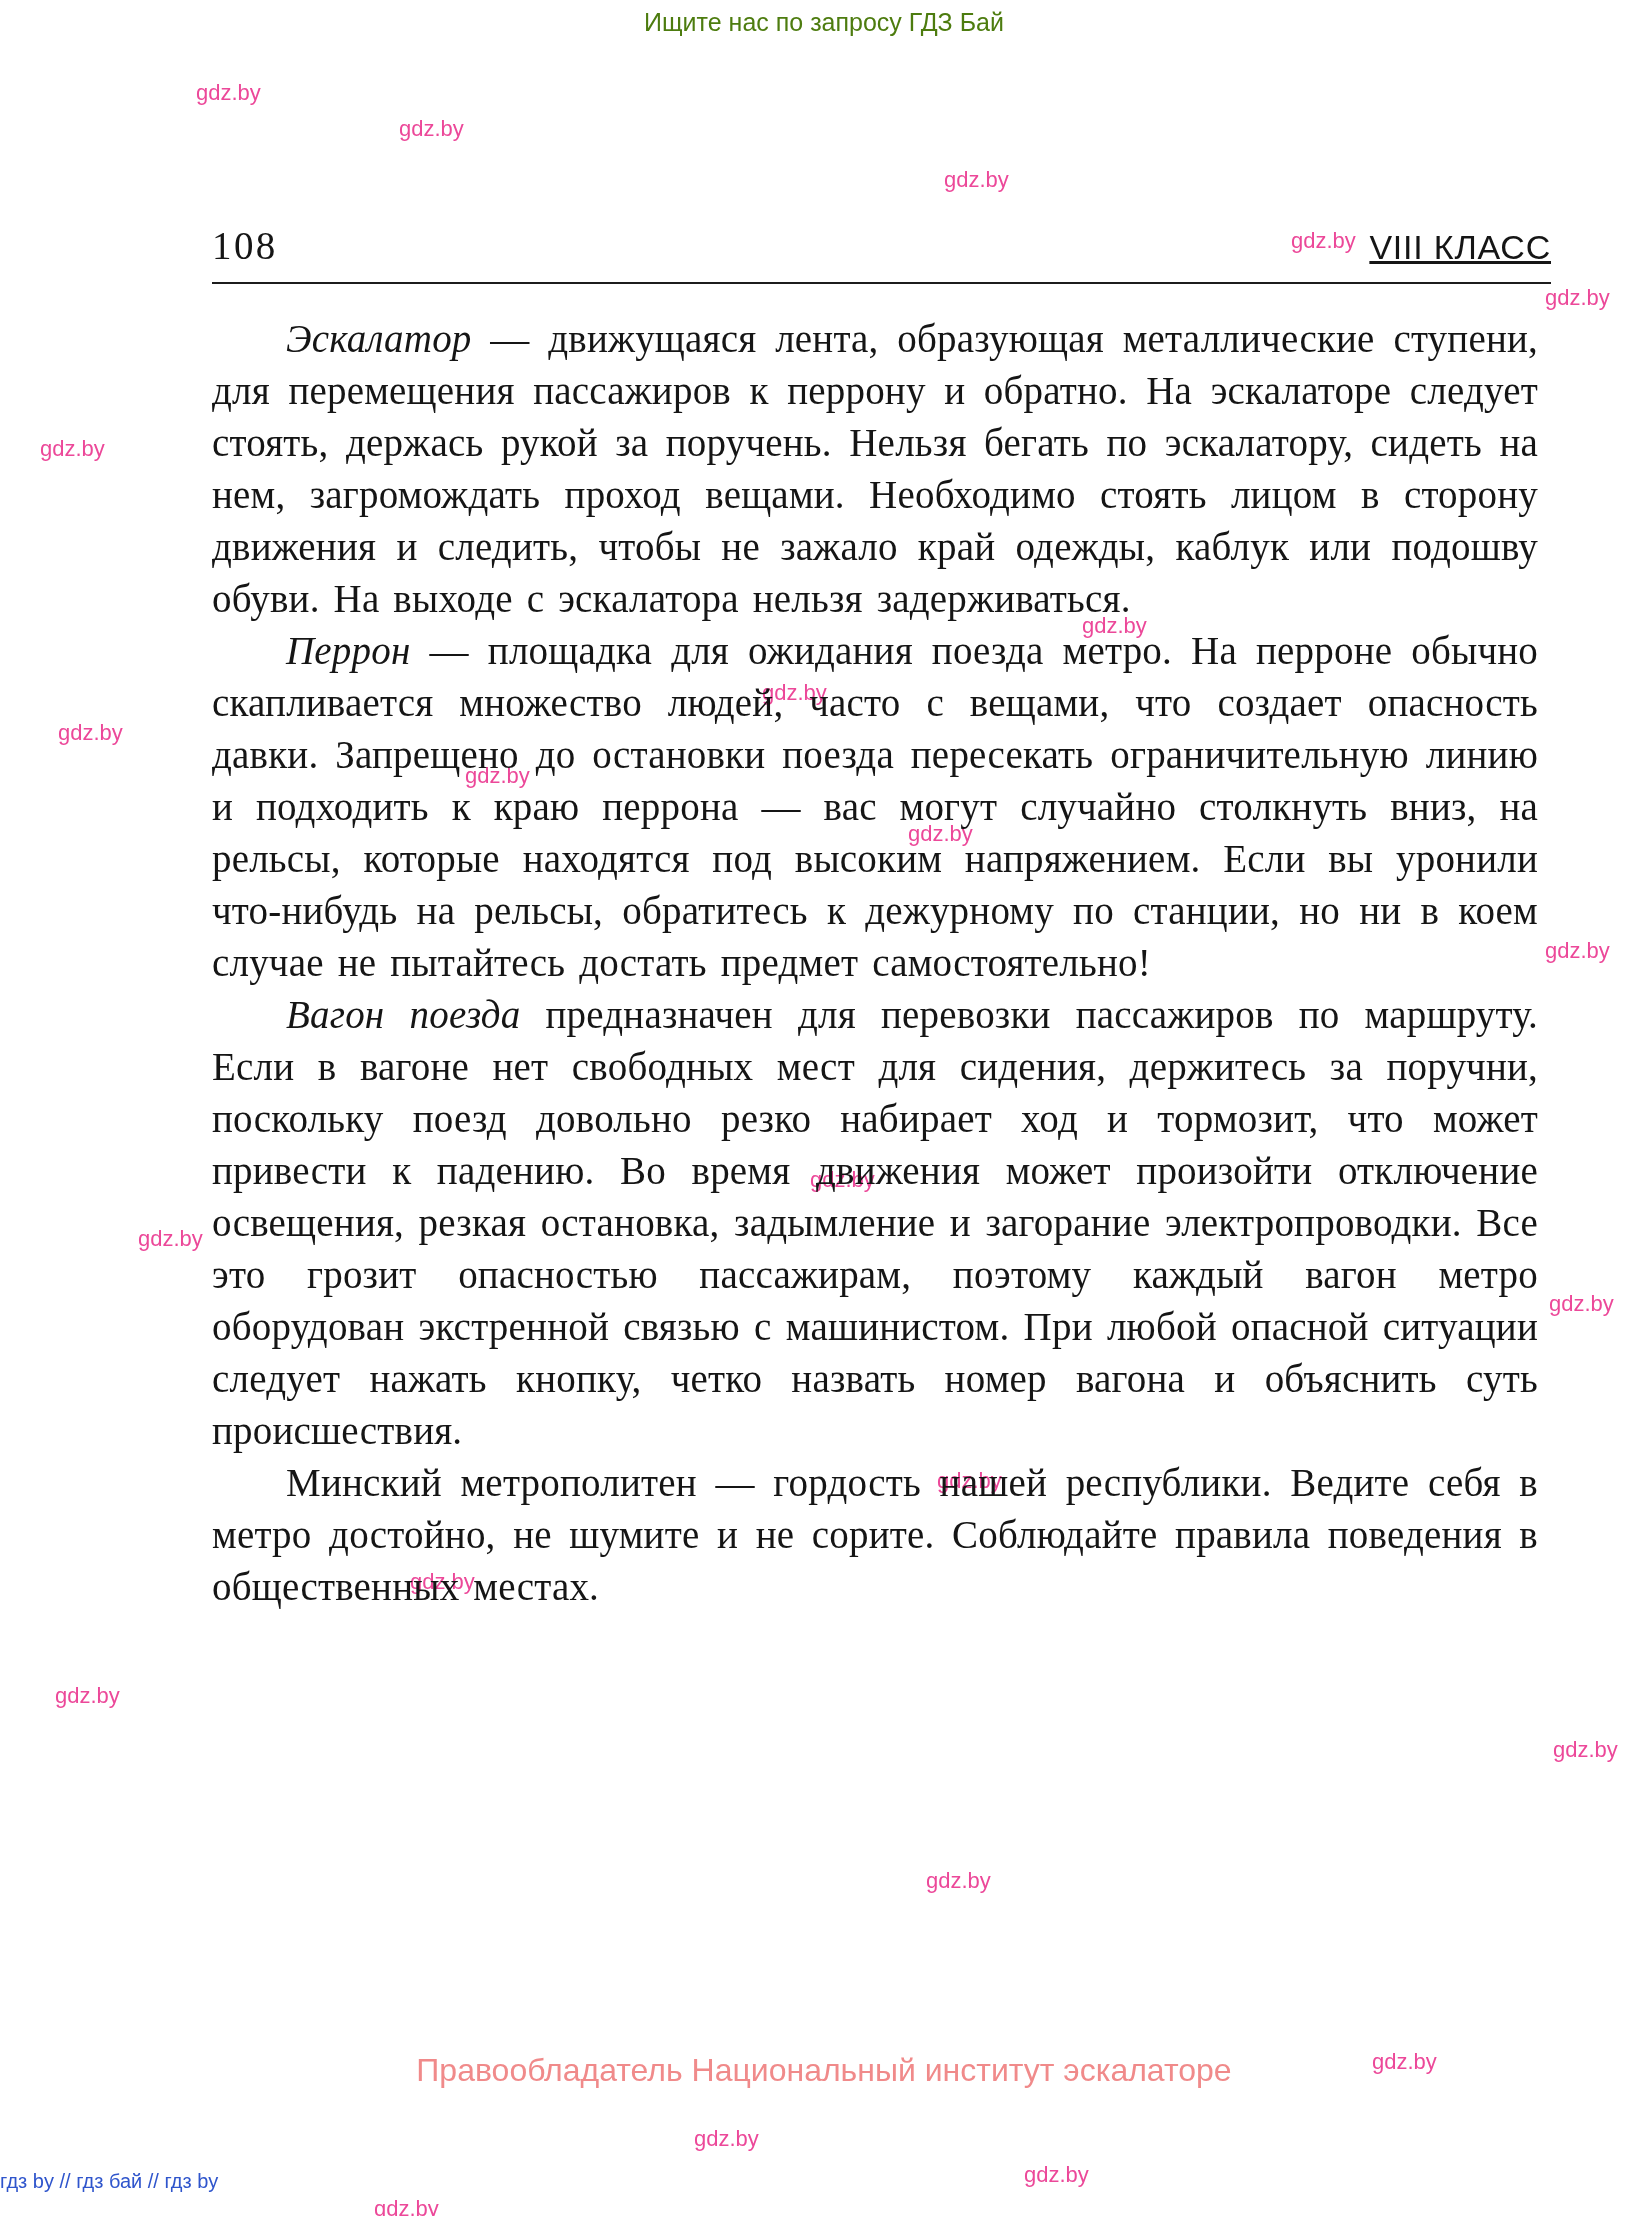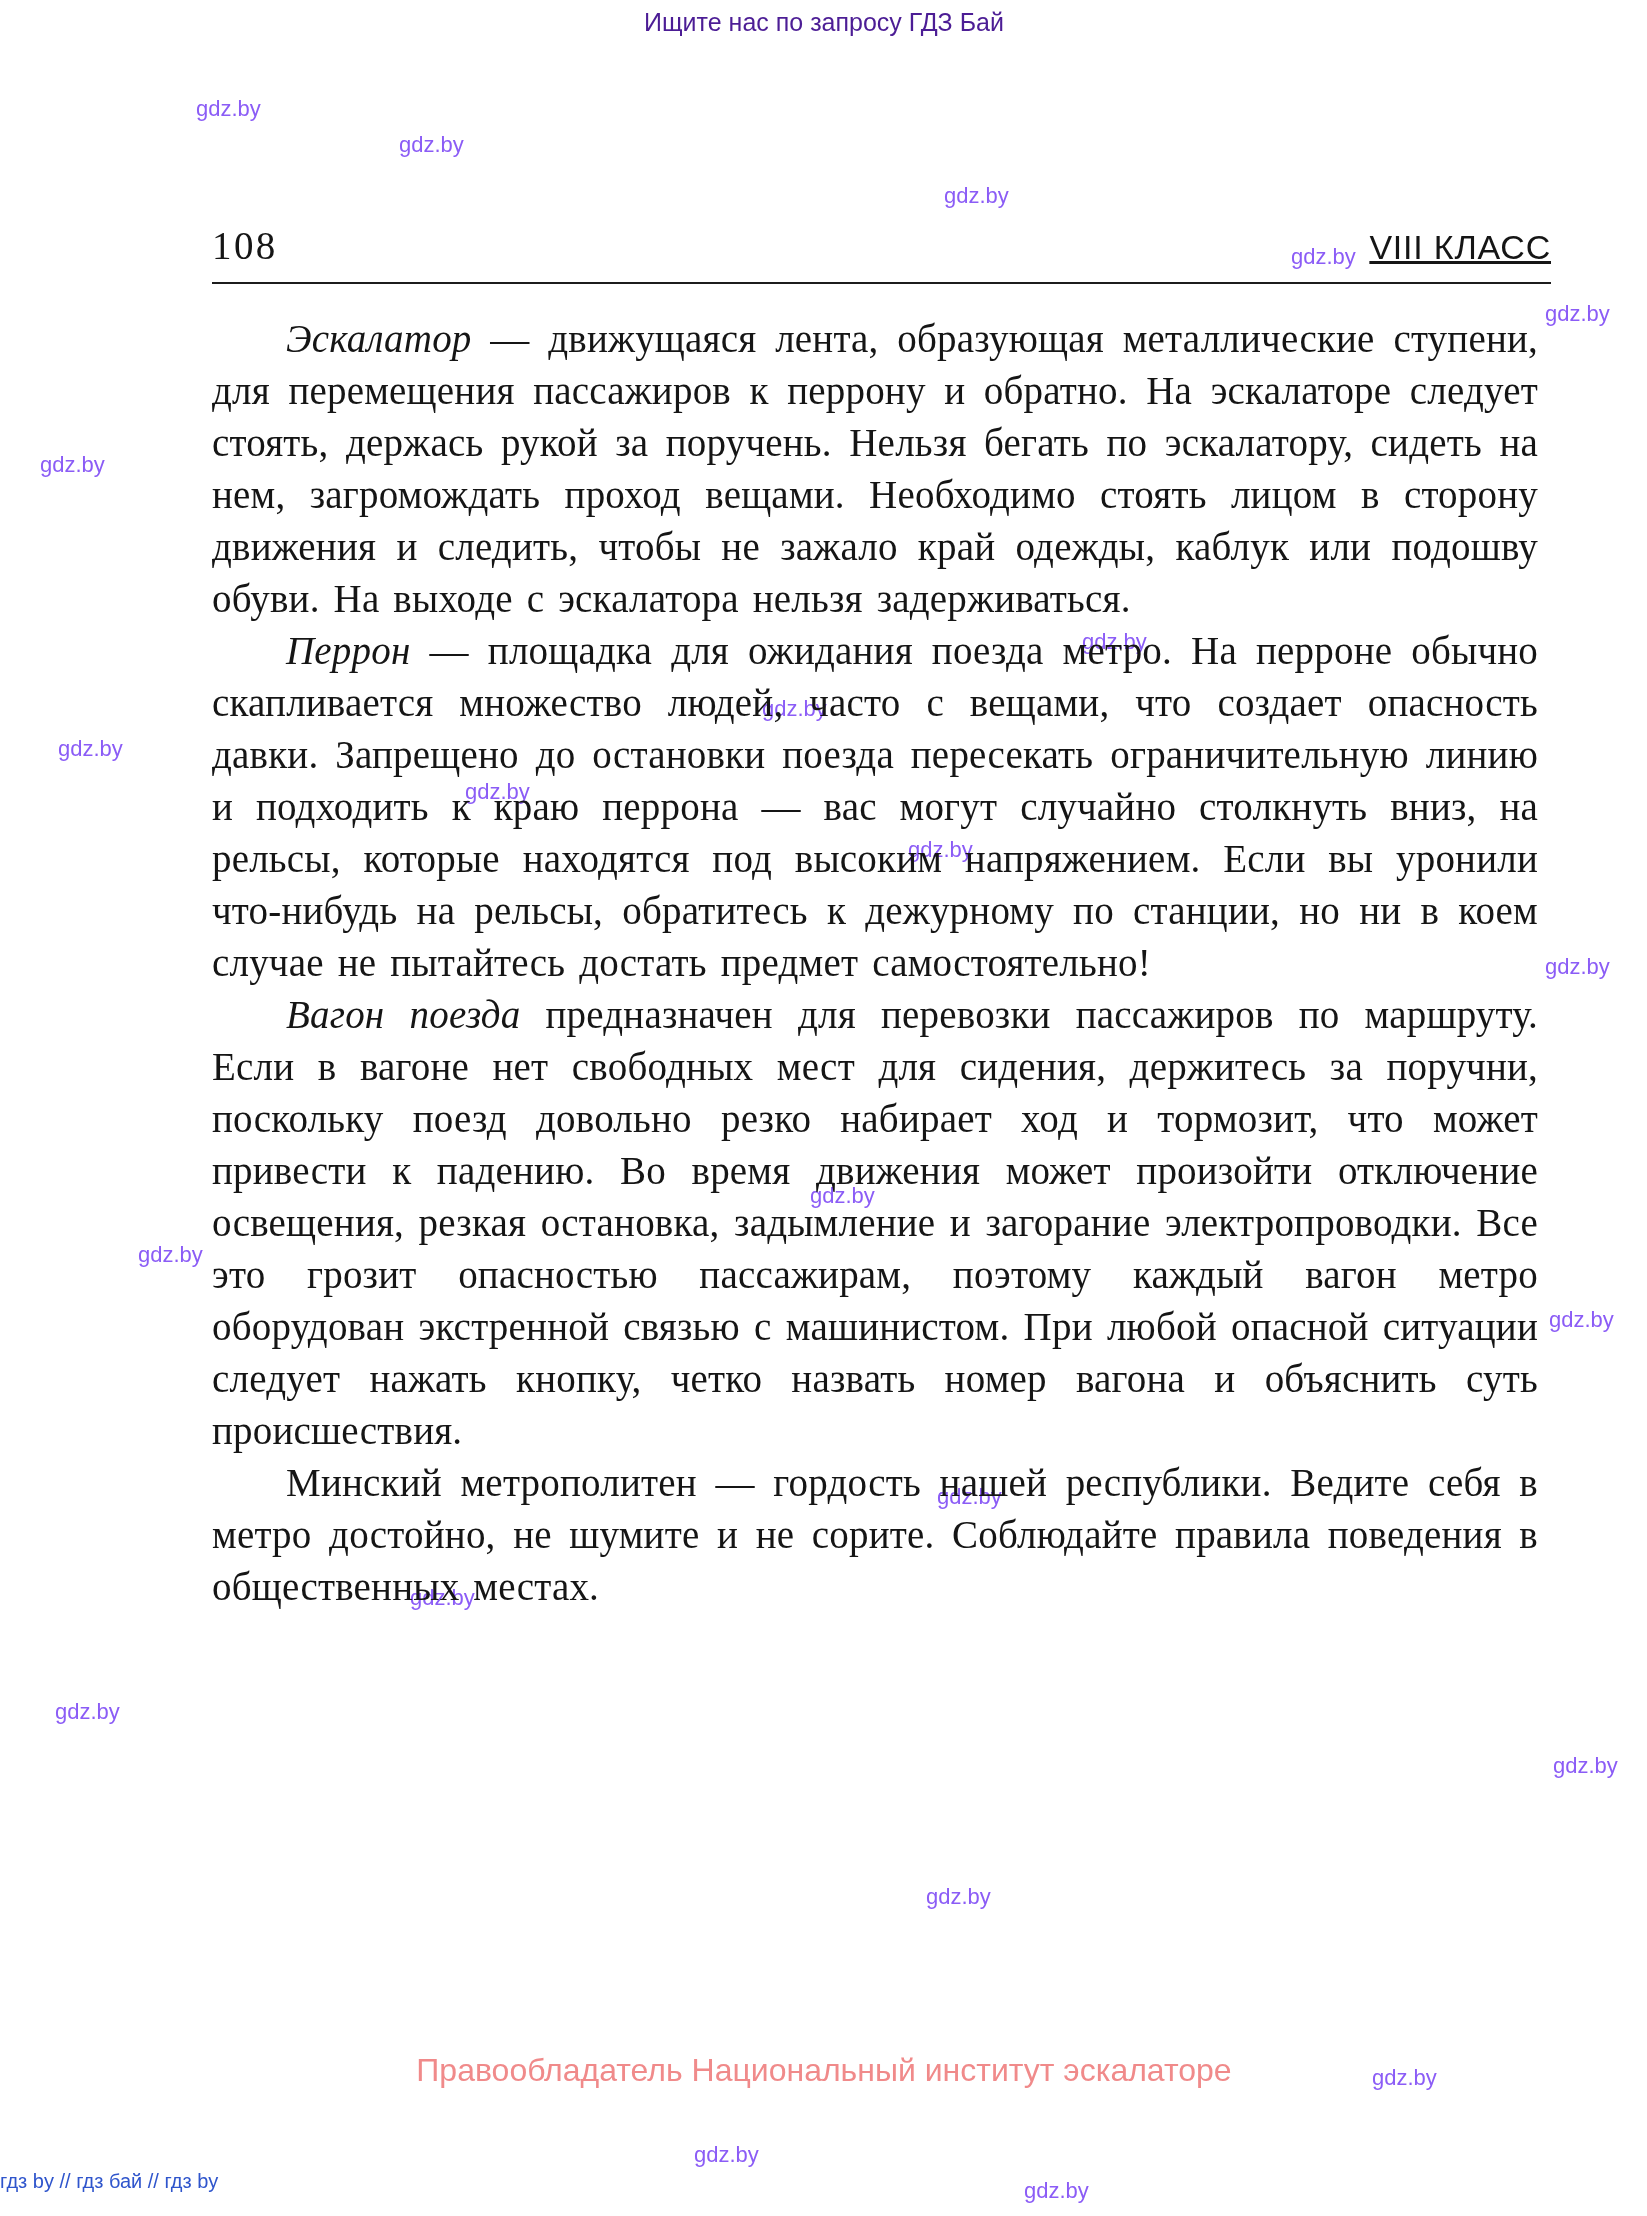--- a/index.html
+++ b/index.html
@@ -8,28 +8,27 @@
     position:relative;
     background:#ffffff;
     color:#151515;
     font-family:"Liberation Serif", serif;
     overflow:hidden;
   }
   .banner {
     position:absolute; top:8px; left:0; width:100%;
     text-align:center;
     font-family:"Liberation Sans", sans-serif;
-    font-size:25px; color:#4c1d95;
+    font-size:25px; color:#4d7c0f;
   }
   .wm {
     position:absolute;
     font-family:"Liberation Sans", sans-serif;
-    font-size:22px; color:#8b5cf6;
+    font-size:22px; color:#ec4899;
     white-space:nowrap;
-    margin-top:16px;
   }
   .header-row {
     position:absolute; left:212px; right:97px; top:223px;
     display:flex; justify-content:space-between; align-items:baseline;text-align:right;
   }
   .page-number { font-size:39px; letter-spacing:2.4px; }
   .grade {
     font-family:"Liberation Sans", sans-serif;
     font-size:34px; letter-spacing:0.8px;text-decoration:underline;
   }

